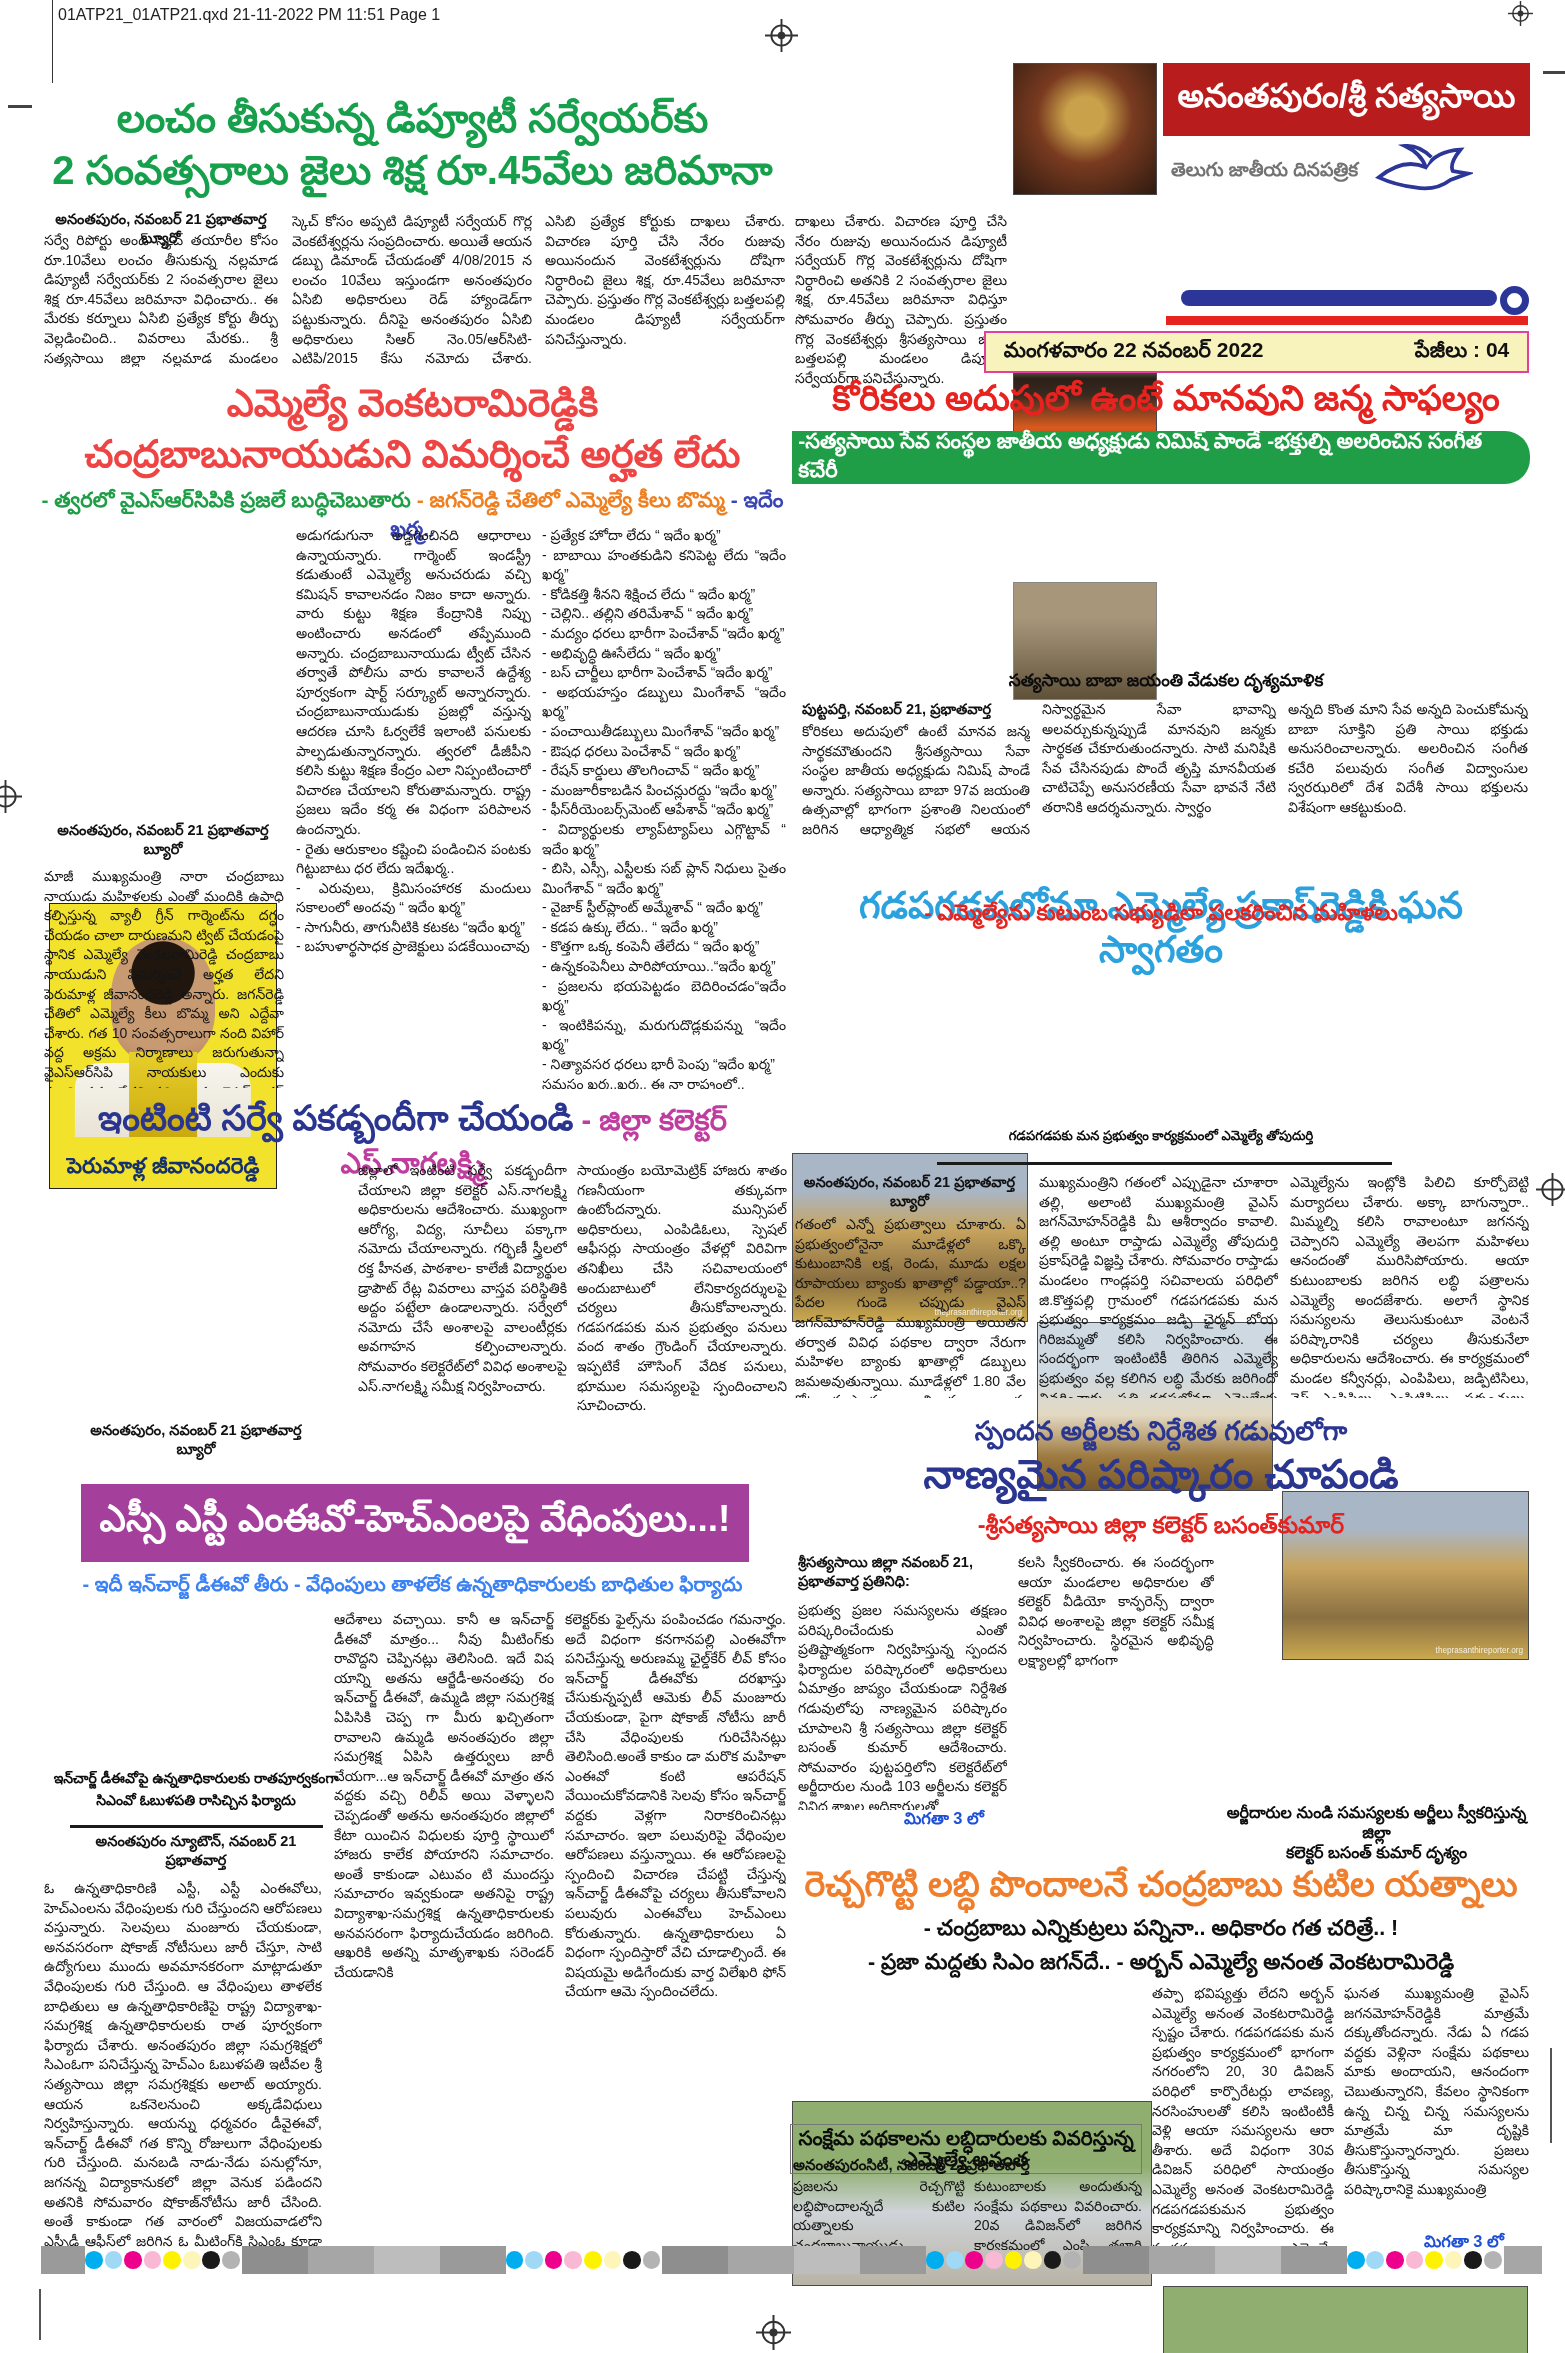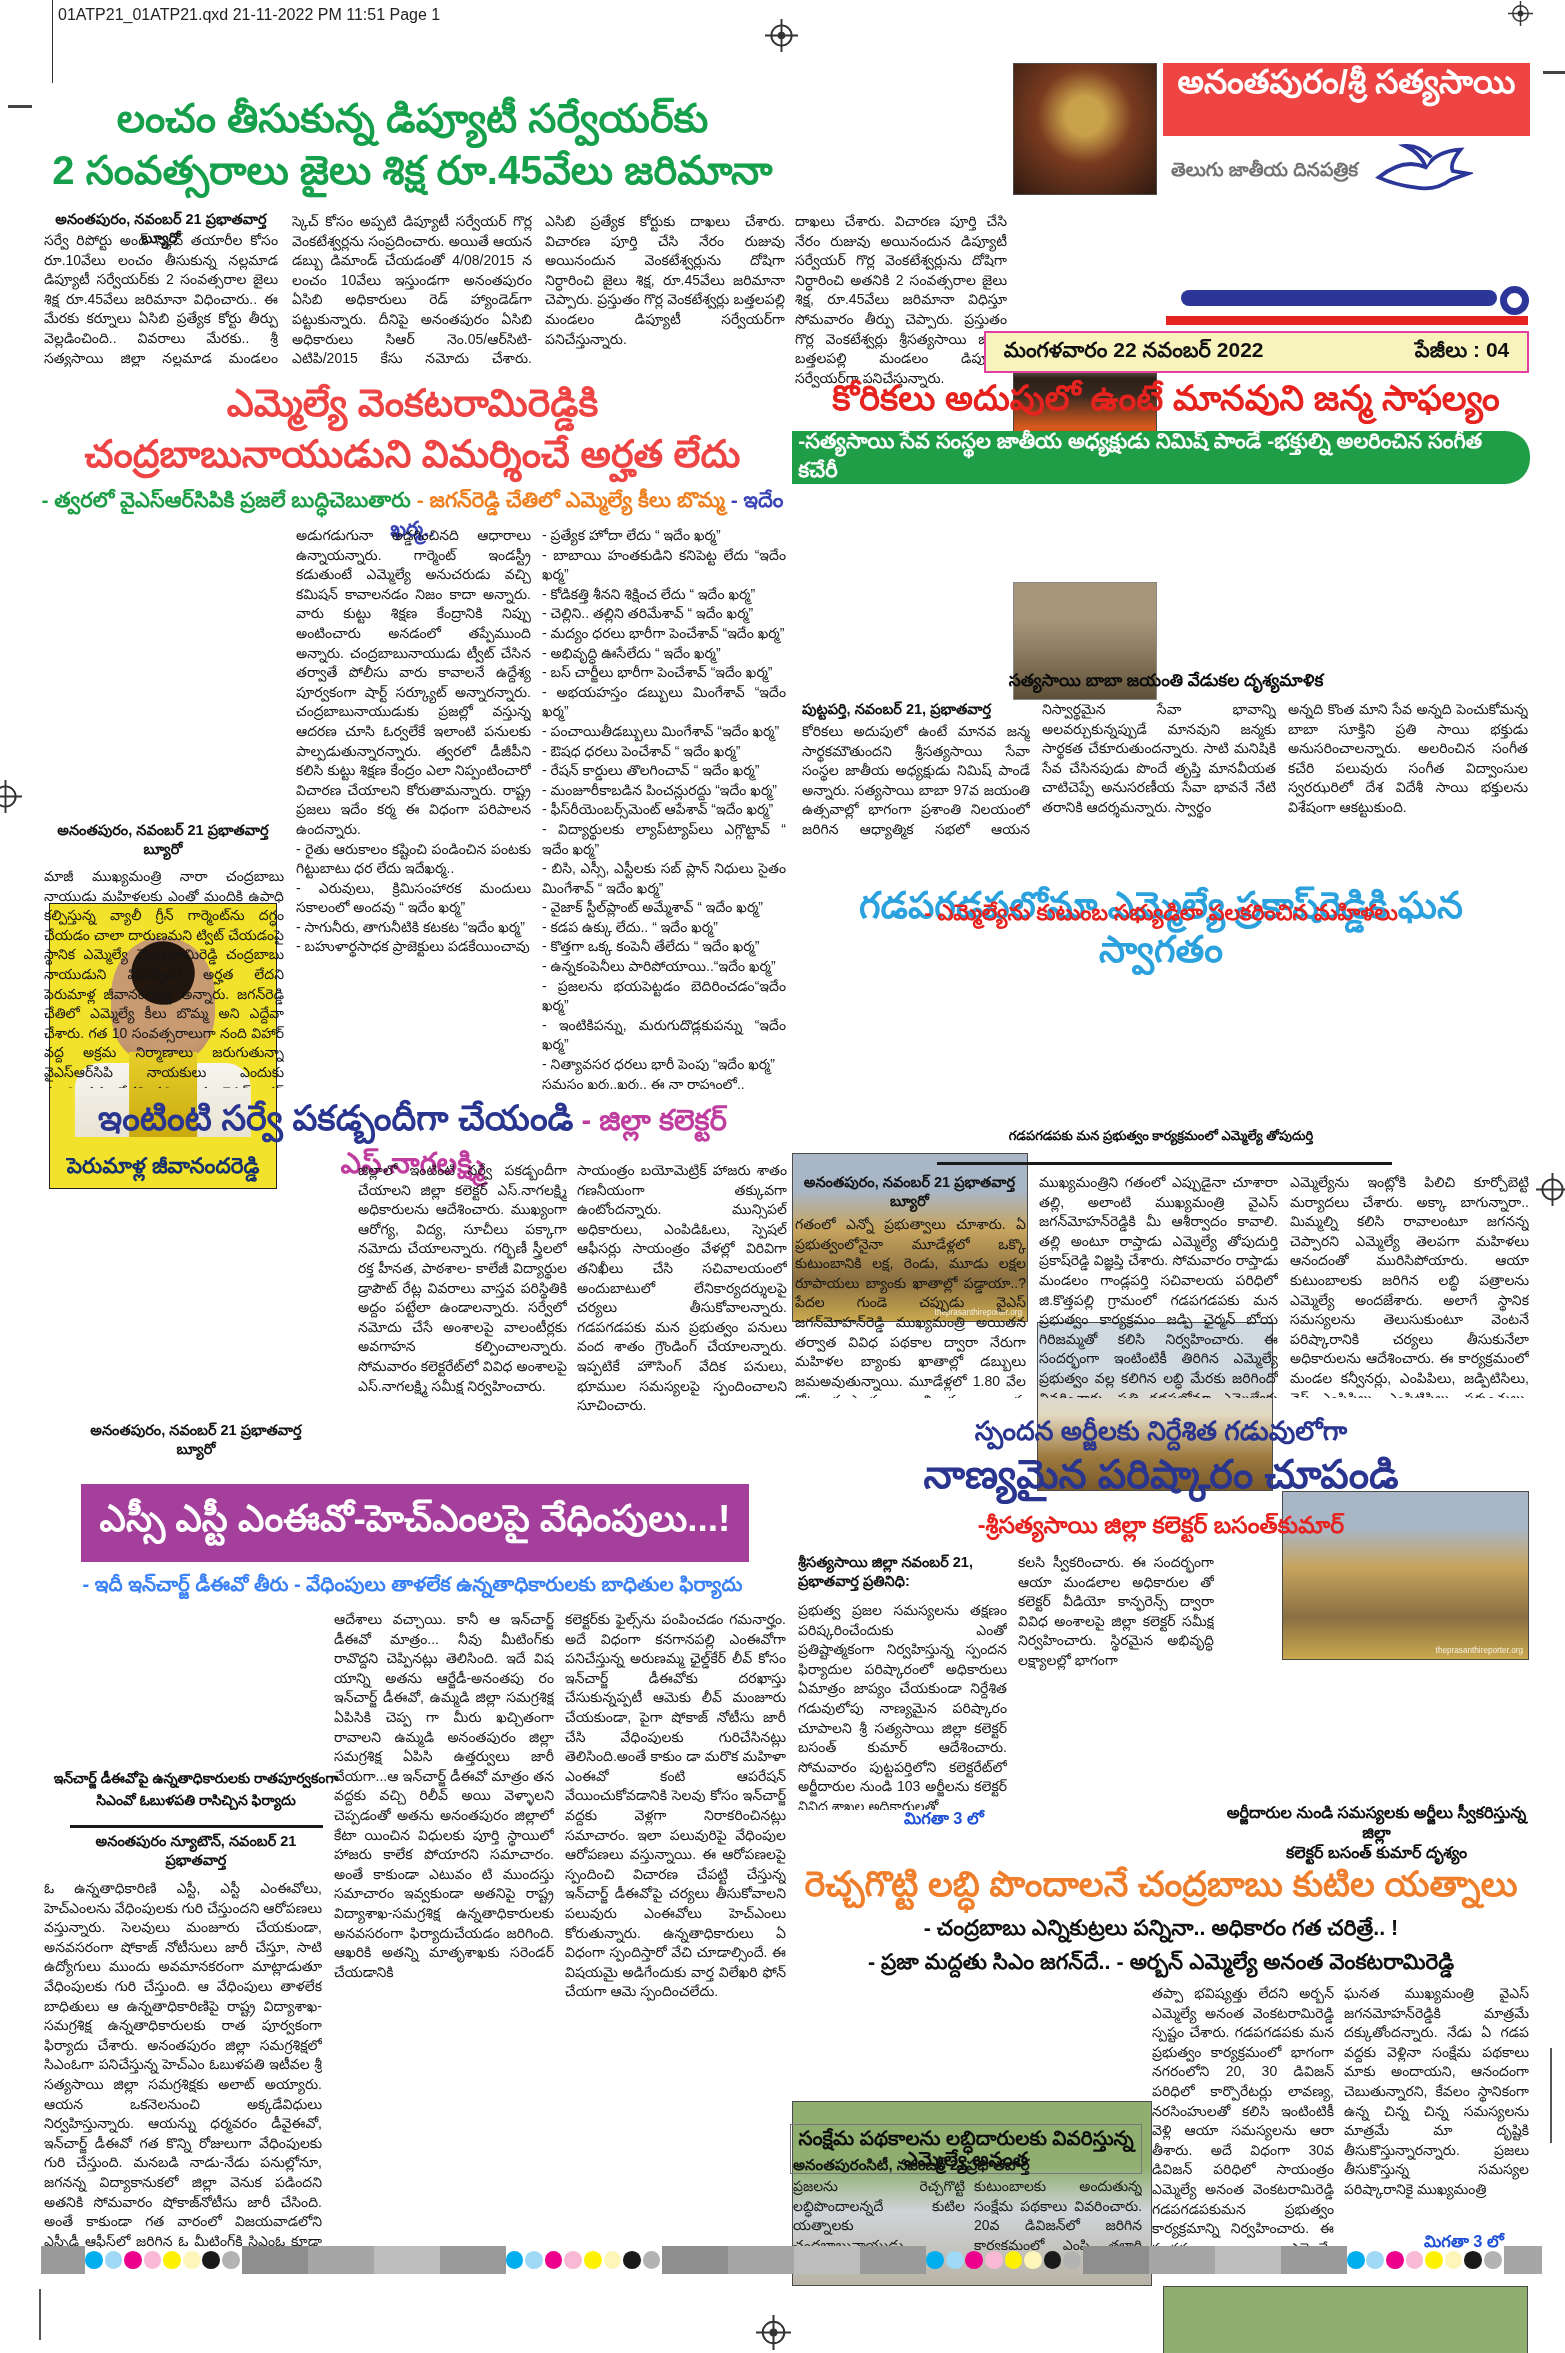--- a/index.html
+++ b/index.html
@@ -17,21 +17,21 @@
   .wm{position:absolute;right:5px;bottom:3.8px;font-size:8.2px;color:rgba(255,255,255,.85);}
   
   .h-green{color:#17a04c;}
   .h-magenta{color:#ef4444;}
   .h-red{color:#e72320;}
   .h-sky{color:#2ba2dd;}
   .h-navy{color:#2a3590;}
   .h-orange{color:#ef7f2d;}
   .link-blue{color:#1d4fd7;font-weight:bold;}
   
-  .banner{background:#ef4444;color:#fff;display:flex;align-items:flex-start;justify-content:center;}
+  .banner{background:#b91c1c;color:#fff;display:flex;align-items:center;justify-content:center;}
   .strip-green{background:#1f9e47;color:#fff;border-radius:0 25px 25px 0;display:flex;align-items:center;justify-content:center;}
   .datebar{background:#f8f3bc;border:2.5px solid #e23fa2;box-sizing:border-box;display:flex;align-items:center;justify-content:space-between;}
   .scst-box{background:#a43f9c;color:#fff;display:flex;align-items:center;justify-content:center;}
   
   .ph-deity{background:radial-gradient(circle at 50% 40%,#c9a14a 0 18%,#7a3b20 45%,#2f1a10 100%);}
   .ph-baba{background:linear-gradient(180deg,#ddd7cf 0 18%,#2b2018 38%,#3a2a20 52%,#d85a1e 78%,#b8431a 100%);}
   .ph-nandi{background:linear-gradient(180deg,#a7967a 0 30%,#8a7a5f 60%,#5f5139 100%);}
   .ph-hall{background:linear-gradient(180deg,#a9b6c6 0 22%,#c7a45e 45%,#8a6f42 75%,#caa94f 100%);}
   .ph-podium{background:linear-gradient(180deg,#cfd9e2 0 30%,#e3d9c2 55%,#9d7a3f 80%,#7a5a2a 100%);}
   .ph-outdoor{background:linear-gradient(180deg,#8fae6f 0 35%,#cfd4d8 60%,#b9b3a6 100%);}

